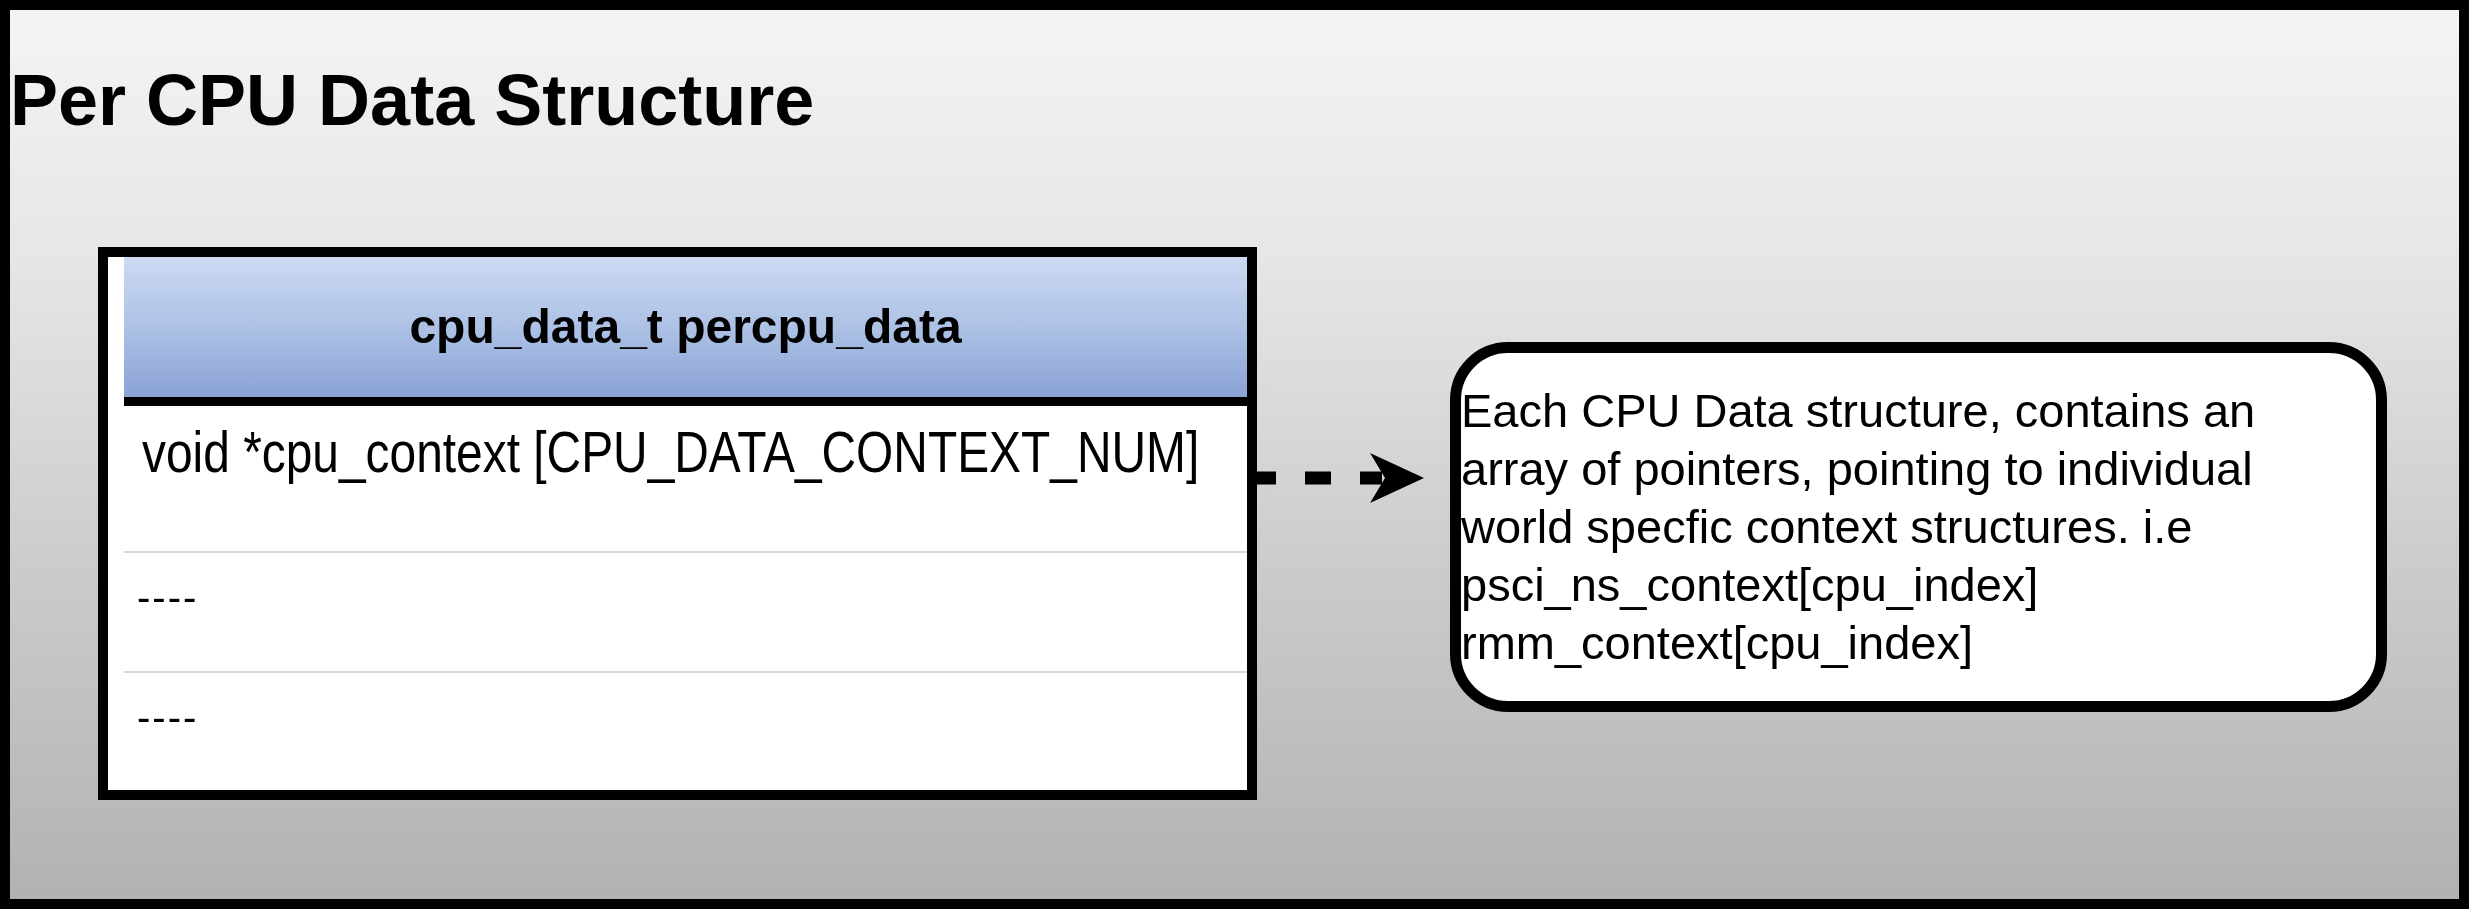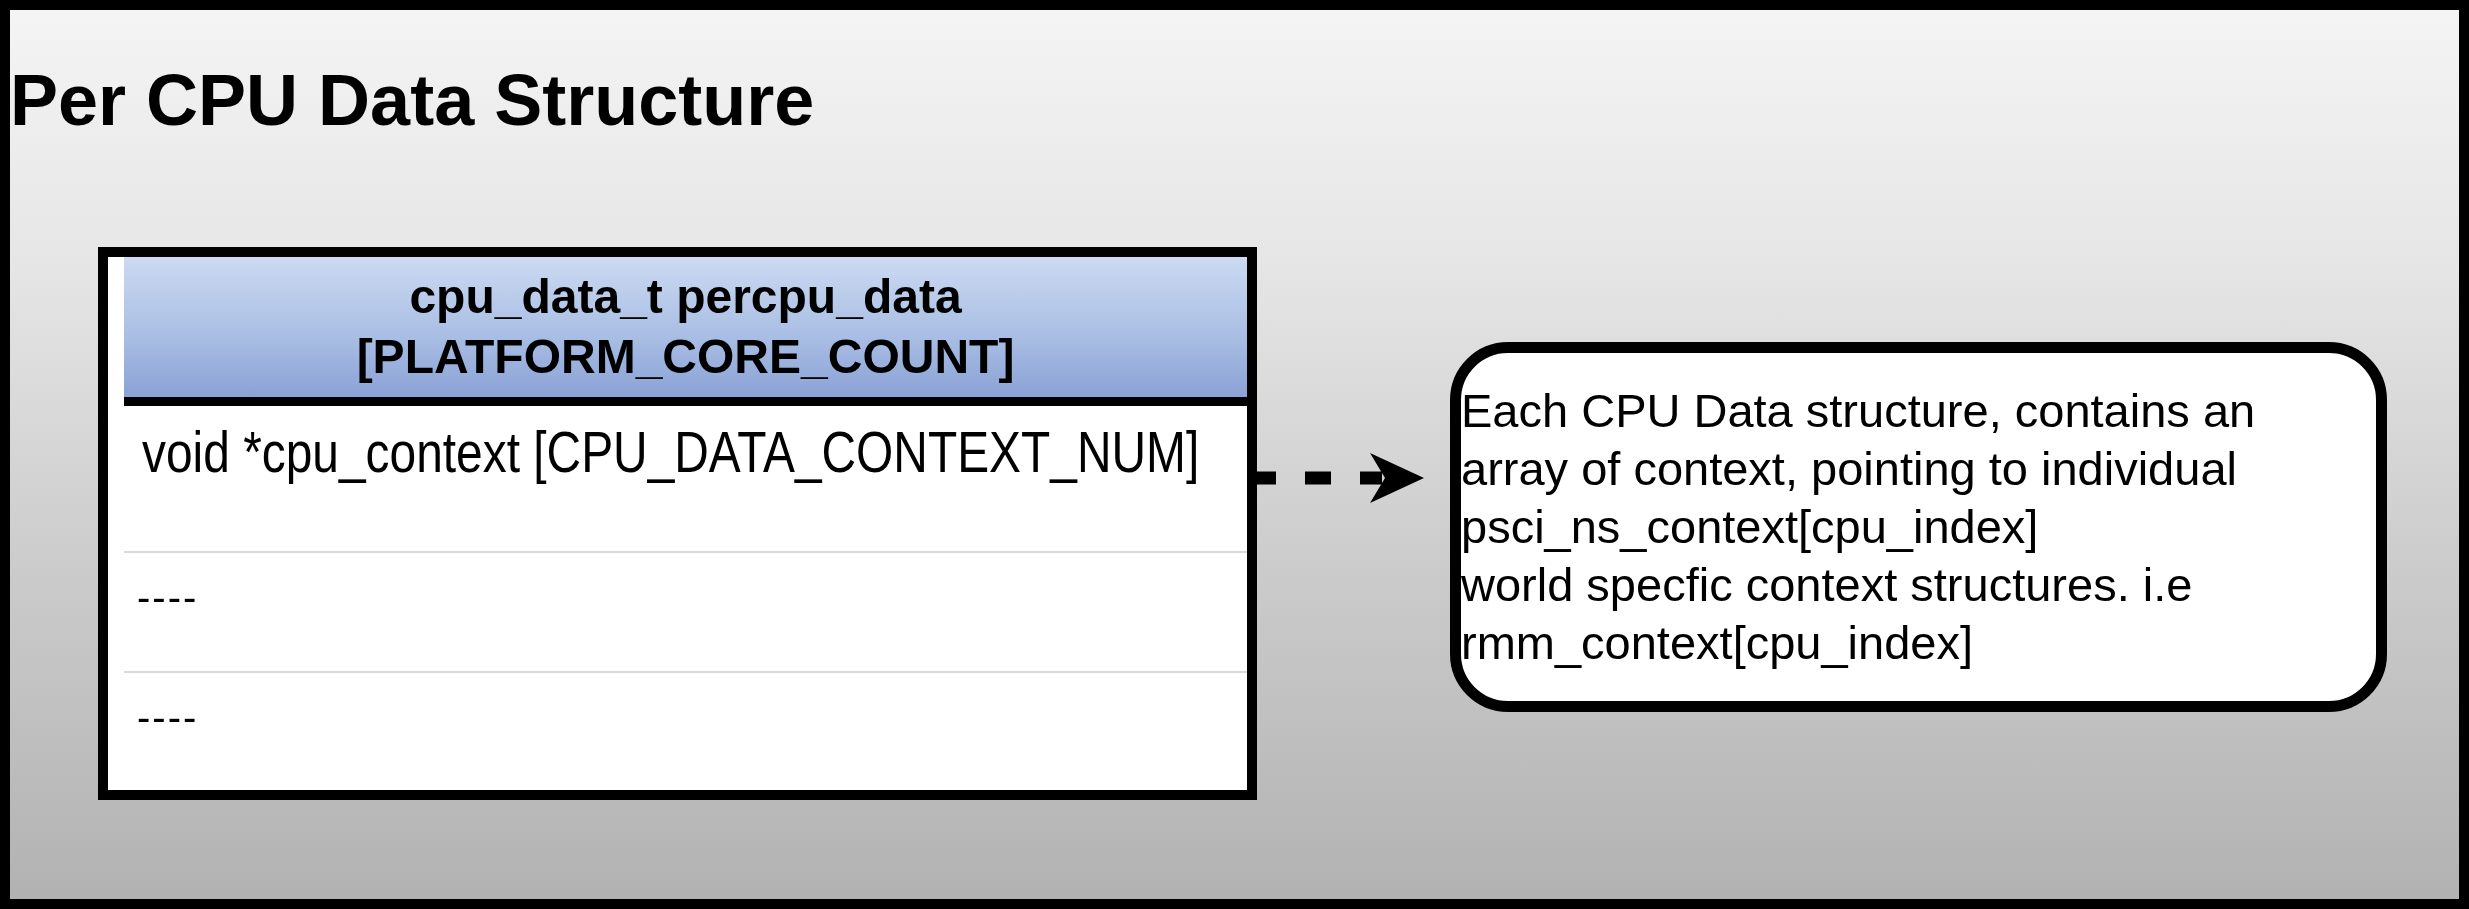--- a/index.html
+++ b/index.html
@@ -124,21 +124,20 @@
 <body>
 
 <div class="canvas">
 
   <div class="diagram-title">Per CPU Data Structure</div>
 
   <div class="cpu-table">
 
     <div class="cpu-table-header">
       <div>cpu_data_t percpu_data</div>
-      <div>[PLATFORM_CORE_COUNT]</div>
     </div>
 
     <div class="cpu-table-row row-context">
       <span class="squeeze">void *cpu_context [CPU_DATA_CONTEXT_NUM]</span>
     </div>
 
     <div class="cpu-table-row row-placeholder">----</div>
 
     <div class="cpu-table-row row-placeholder last">----</div>
 
@@ -146,19 +145,19 @@
 
   <div class="arrow-wrap">
     <svg width="200" height="80" viewBox="0 0 200 80">
       <line x1="0" y1="40" x2="132" y2="40" stroke="#000000" stroke-width="13" stroke-dasharray="26 29"></line>
       <polygon points="174,40 120,15 135,40 120,65" fill="#000000"></polygon>
     </svg>
   </div>
 
   <div class="note-box">
     <div>Each CPU Data structure, contains an</div>
-    <div>array of context, pointing to individual</div>
+    <div>array of pointers, pointing to individual</div>
+    <div>world specfic context structures. i.e</div>
     <div>psci_ns_context[cpu_index]</div>
-    <div>world specfic context structures. i.e</div>
     <div>rmm_context[cpu_index]</div>
   </div>
 
 </div>
 
 </body></html>

